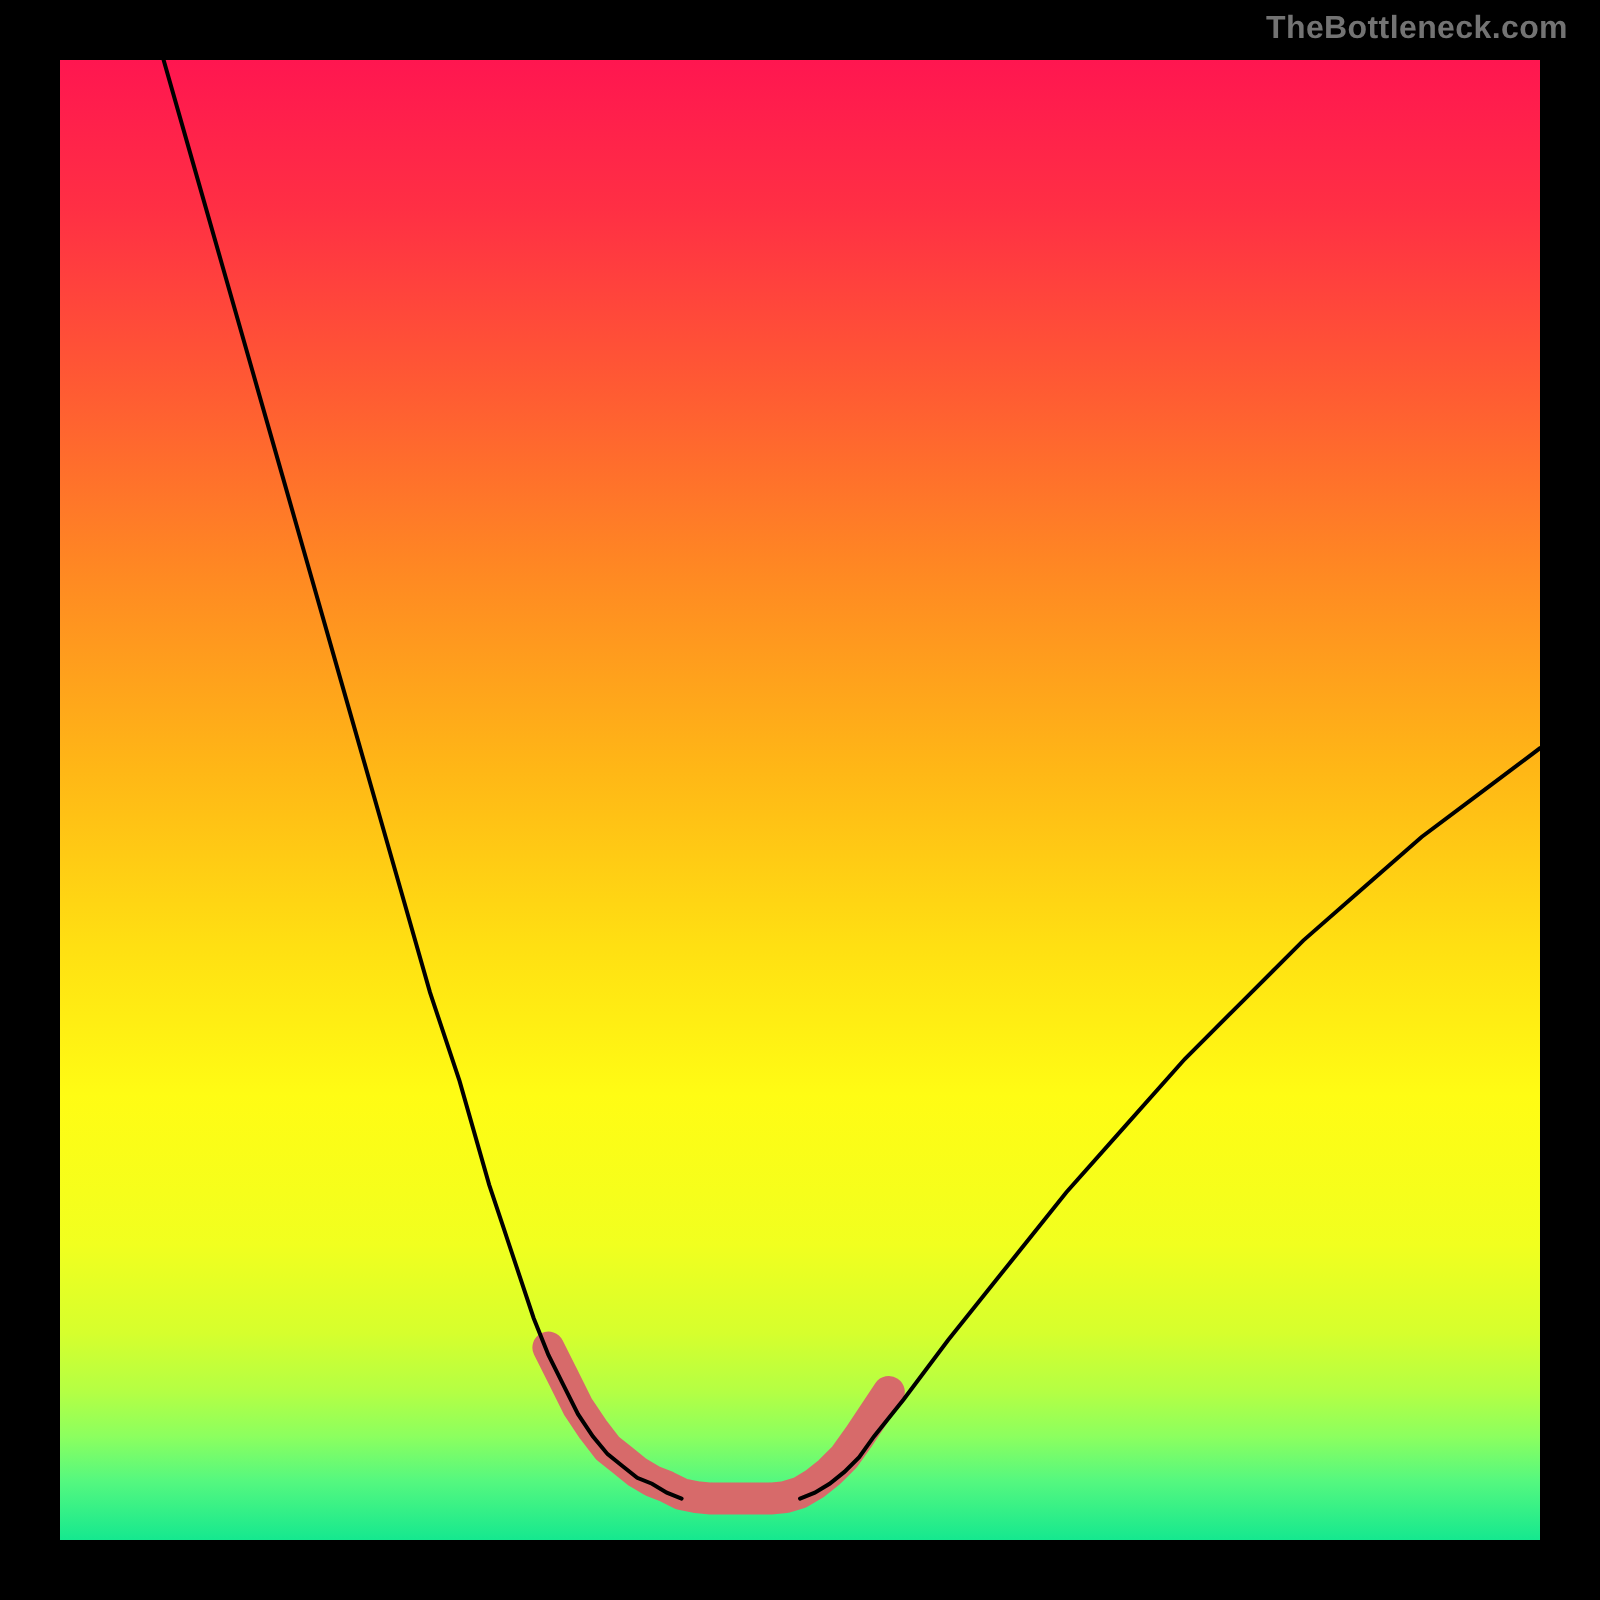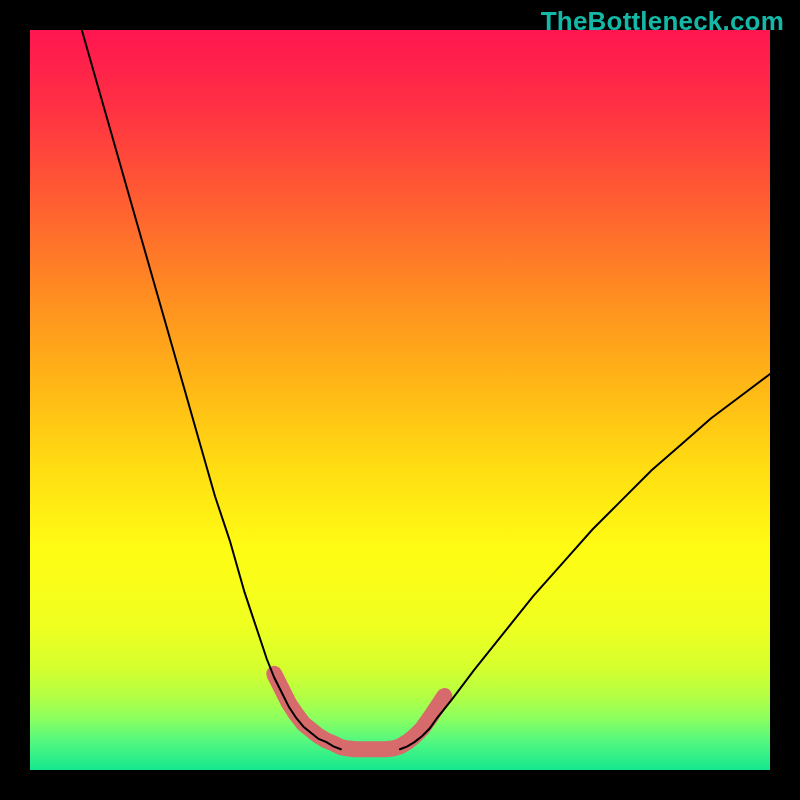--- a/index.html
+++ b/index.html
@@ -24,22 +24,22 @@
     left: 30px;
     top: 30px;
     width: 740px;
     height: 740px;
     overflow: hidden;
   }
   .watermark {
     position: absolute;
     top: 6px;
     right: 16px;
-    color: #14b8a6;
-    font-size: 26px;
+    color: #737373;
+    font-size: 16px;
     font-weight: 600;
     letter-spacing: 0.2px;
     z-index: 10;
     user-select: none;
   }
   svg {
     display: block;
   }
 </style>
 </head>

